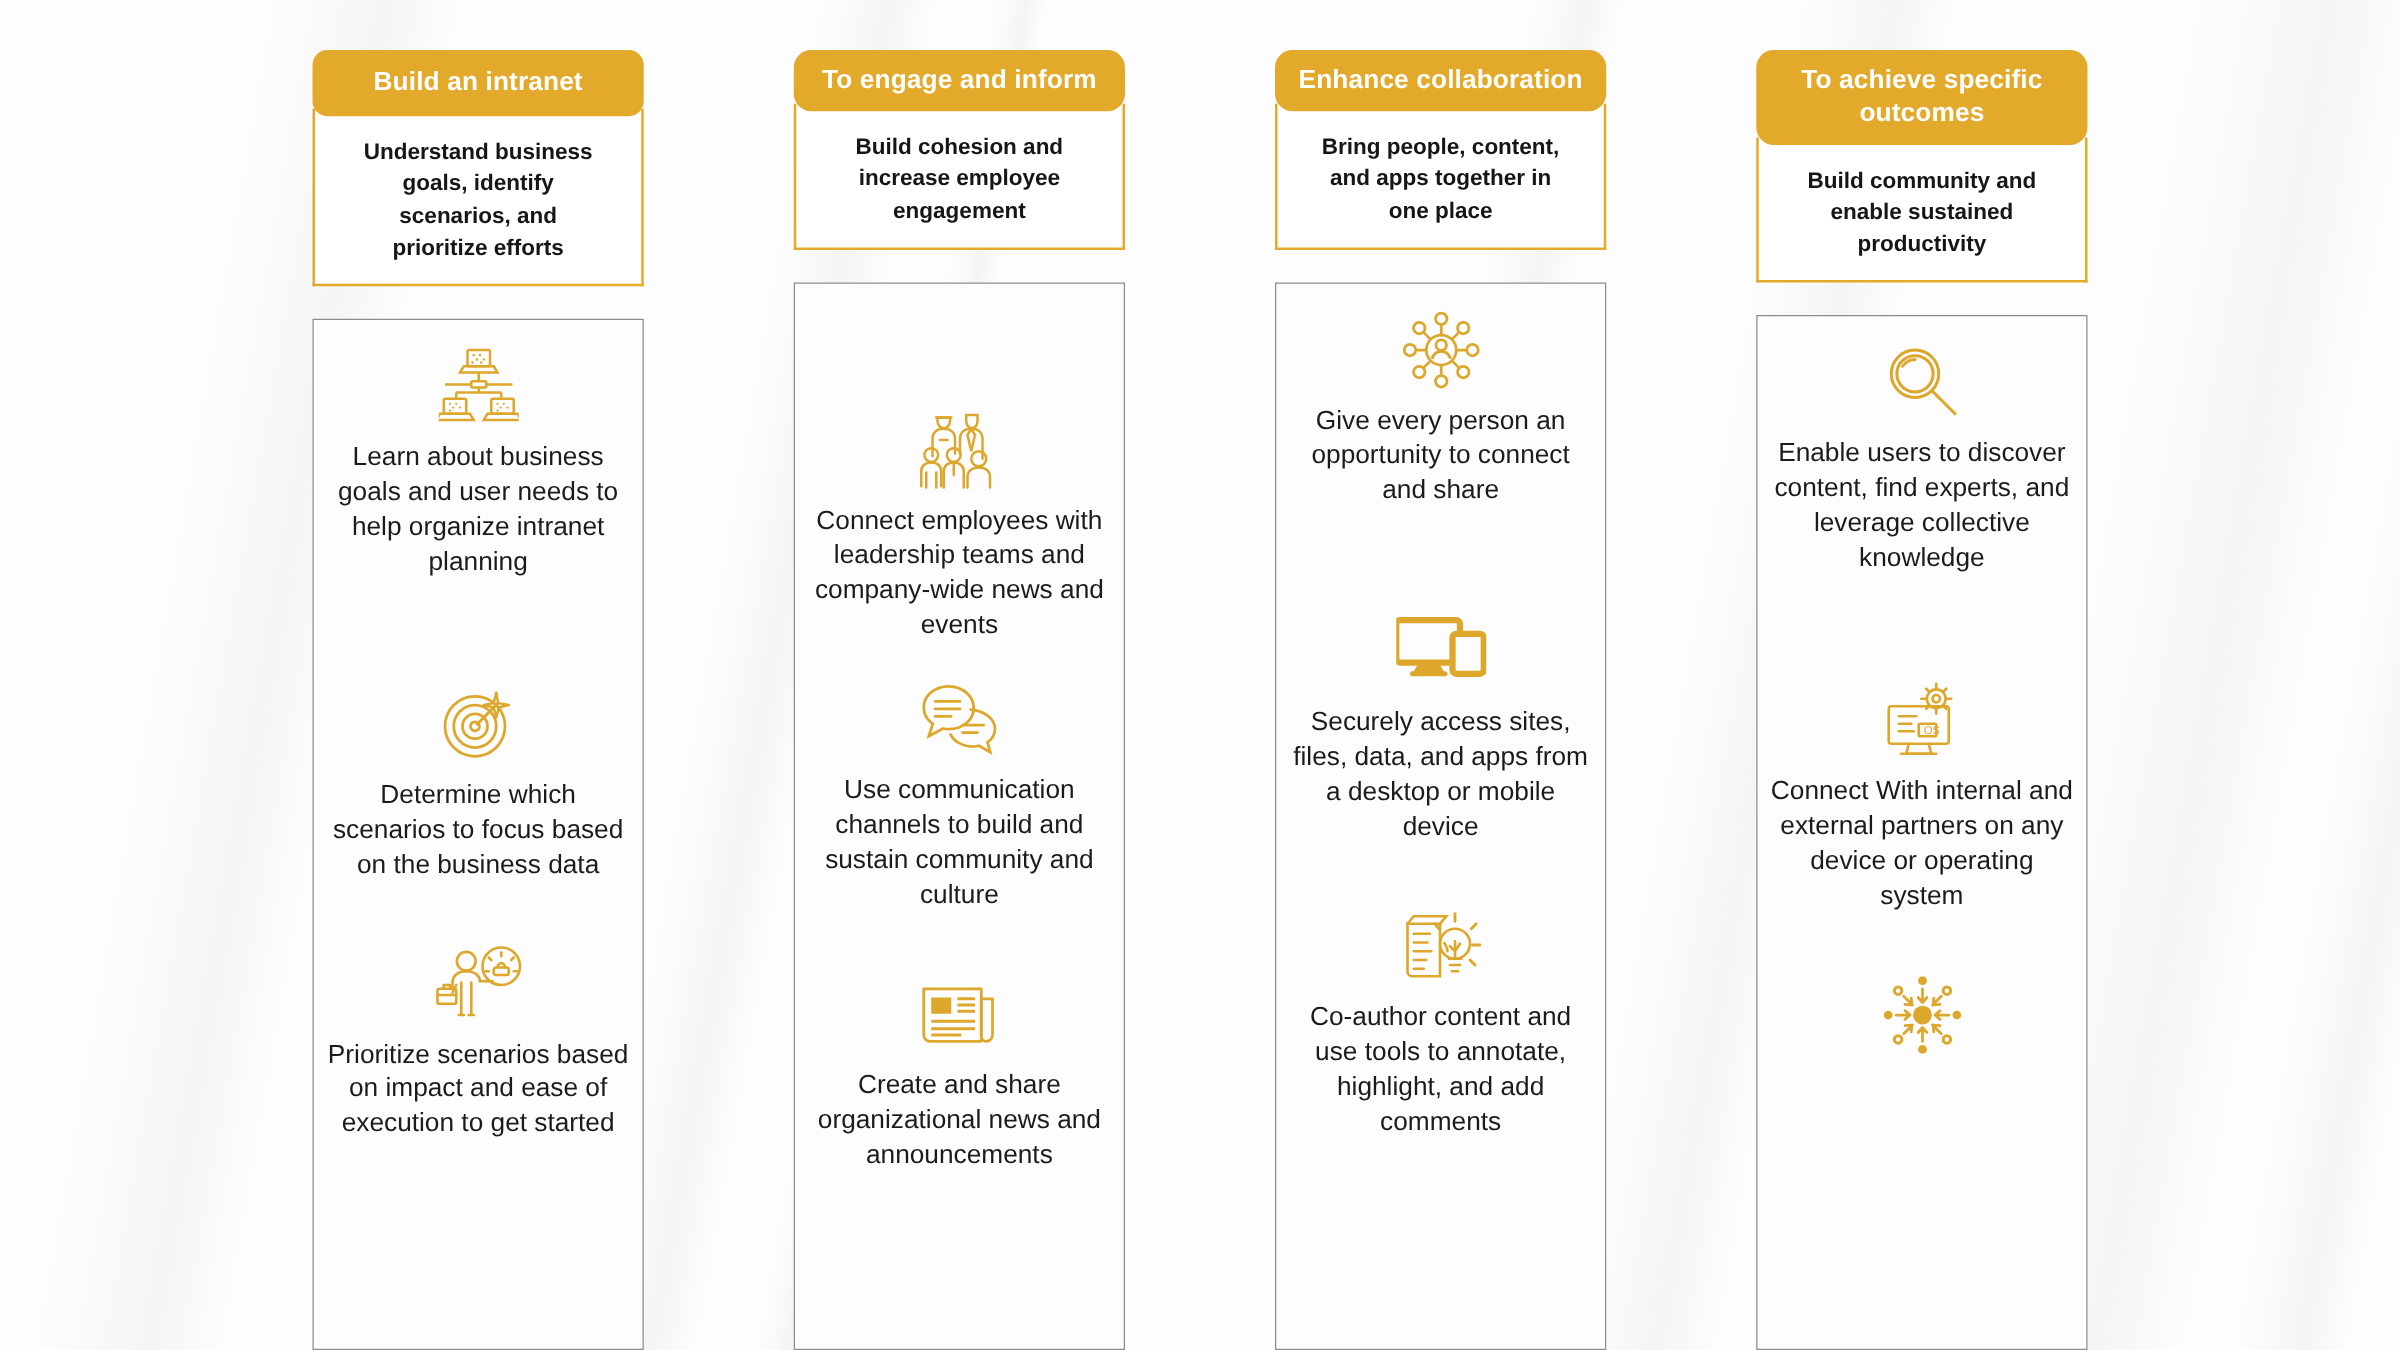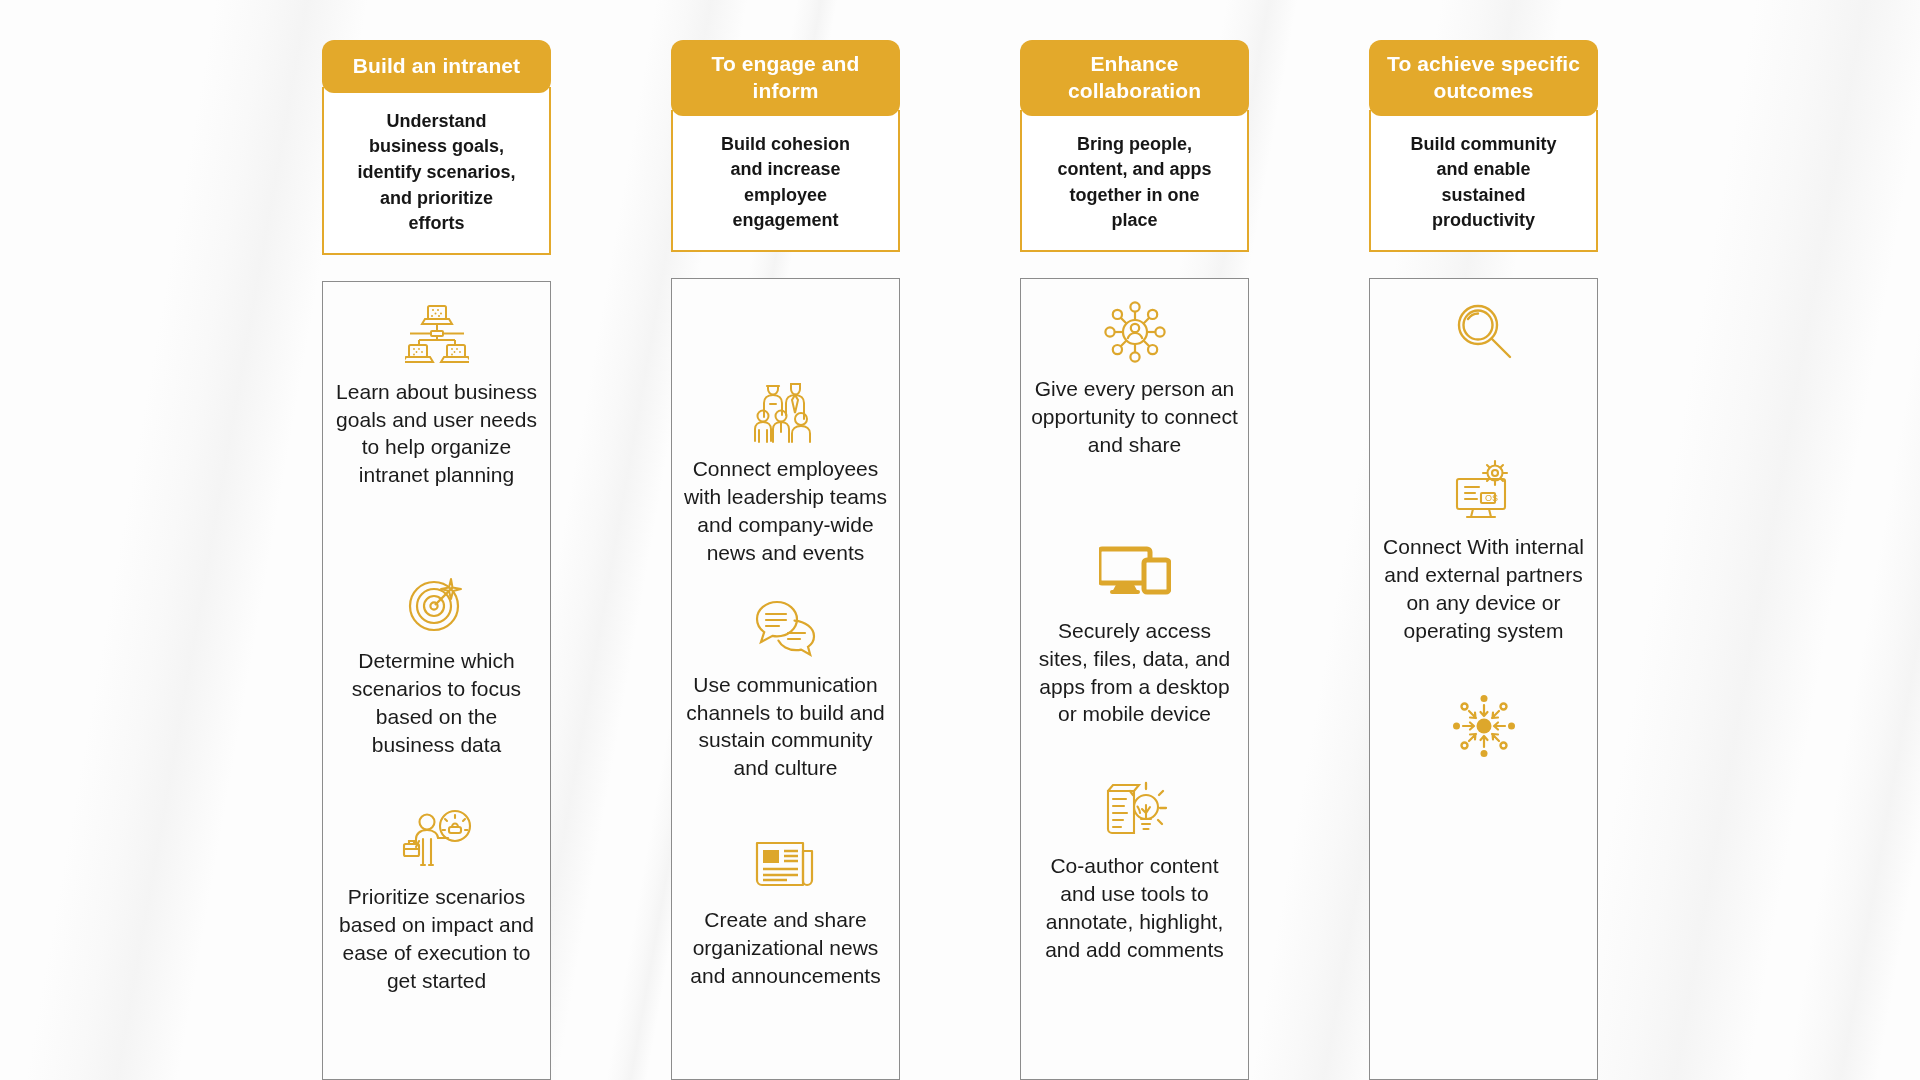--- a/index.html
+++ b/index.html
@@ -25,38 +25,38 @@
   .s6 { left:1660px; width:180px; }
   .s7 { left:1880px; width:90px; }
 
   .board {
     position:relative; z-index:1;
     width:1920px; height:1080px;
     display:flex; justify-content:center;
     gap:120px;
     padding:40px 0 0 0;
   }
-  .col { width:229px; display:flex; flex-direction:column; }
+  .col { width:265px; display:flex; flex-direction:column; }
 
   
   .head-wrap { position:relative; }
   .head-pill {
     background:#e3a92b;
     color:#ffffff;
     border-radius:12px;
     padding:13px 12px;
     text-align:center;
     font-weight:bold;
     font-size:21px;
     line-height:1.28;
     letter-spacing:.1px;
     position:relative;
     z-index:2;
   }
-  .head-pill.two-line { padding:11px 12px; }
+  .head-pill.two-line { padding:11px 12px;border-radius:14px; }
 
   
   .head-desc {
     background:#ffffff;
     border-left:2px solid #e3a92b;
     border-right:2px solid #e3a92b;
     border-bottom:2px solid #e3a92b;
     margin-top:-6px;
     padding:22px 30px 16px;
     text-align:center;
@@ -321,20 +321,21 @@
     <div class="body-card">
       <div class="cell">
         <div class="cell-icon">
           <svg width="62" height="62" viewBox="0 0 62 62" fill="none" stroke="#dda72c" stroke-width="2.4" stroke-linecap="round">
             <circle cx="25" cy="24" r="19"></circle>
             <circle cx="25" cy="24" r="14.5"></circle>
             <path d="M15 18c2.5-3.5 6-5.5 10-5.5"></path>
             <path d="M38.5 37.5L57 56"></path>
           </svg>
         </div>
+        <div class="cell-text">Enable users to discover content, find experts, and leverage collective knowledge</div>
       </div>
 
       <div class="cell" style="margin-top:80px">
         <div class="cell-icon">
           <svg width="66" height="62" viewBox="0 0 66 62" fill="none" stroke="#dda72c" stroke-width="2.1" stroke-linecap="round">
             <rect x="6" y="20" width="48" height="30" rx="2"></rect>
             <path d="M22 50l-2 8h20l-2-8"></path>
             <path d="M16 58h28"></path>
             <path d="M14 28h14M14 34h10M14 40h12"></path>
             <text x="34" y="42" font-size="9" fill="#dda72c" stroke="none" font-family="Liberation Sans, sans-serif">OS</text>

